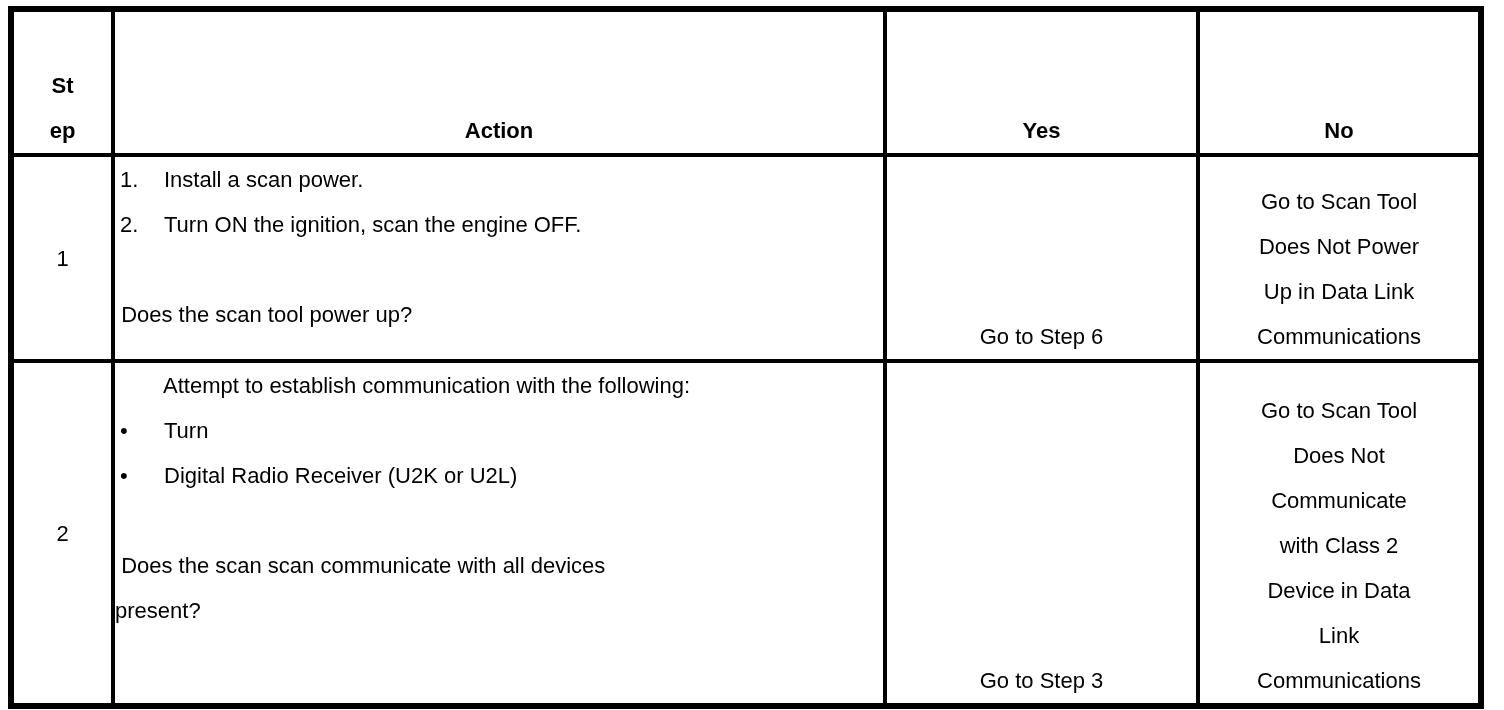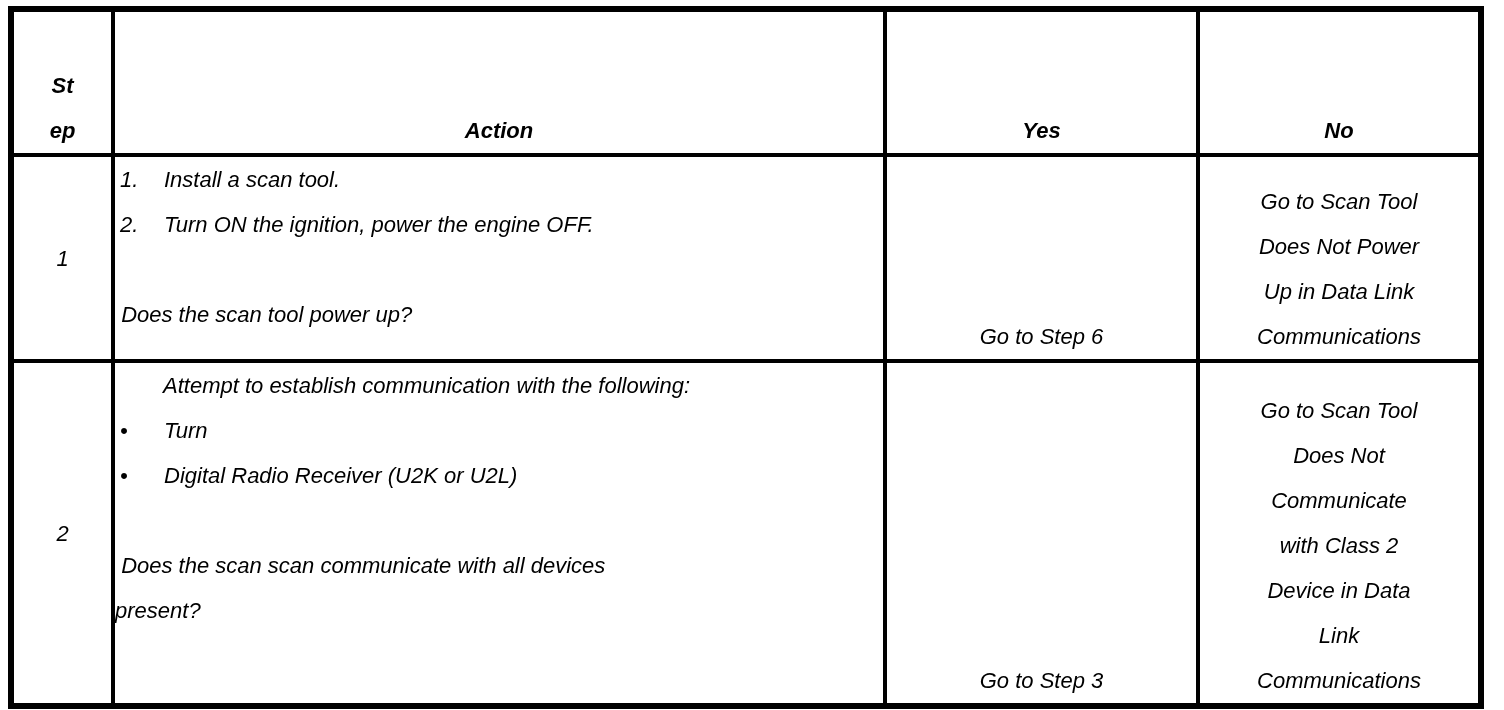--- a/index.html
+++ b/index.html
@@ -14,21 +14,20 @@
     color: #000000;
     overflow: hidden;
   }
   table.diag {
     border-collapse: collapse;
     table-layout: fixed;
     margin: 6px 0 0 8px;
     width: 1470px;
     background: #ffffff;
     border: 6px solid #000000;
-    font-style: italic;
   }
   table.diag td, table.diag th {
     border: 4px solid #000000;
     padding: 0;
     font-size: 22px;
     line-height: 45px;
     overflow: hidden;
   }
   
   tr.hdr { height: 146px; }
@@ -102,25 +101,25 @@
     </th>
   </tr>
 
   <tr class="r1">
     <td class="step">
       <span>1</span>
     </td>
     <td class="action">
       <div class="list-item">
         <span class="list-marker">1.</span>
-        <span class="list-text">Install a scan tool.</span>
+        <span class="list-text">Install a scan power.</span>
       </div>
       <div class="list-item">
         <span class="list-marker">2.</span>
-        <span class="list-text">Turn ON the ignition, power the engine OFF.</span>
+        <span class="list-text">Turn ON the ignition, scan the engine OFF.</span>
       </div>
       <div class="question"> Does the scan tool power up?</div>
     </td>
     <td class="yes">
       <span>Go to Step 6</span>
     </td>
     <td class="no">
       <span class="multiline">Go to Scan Tool
 Does Not Power
 Up in Data Link

